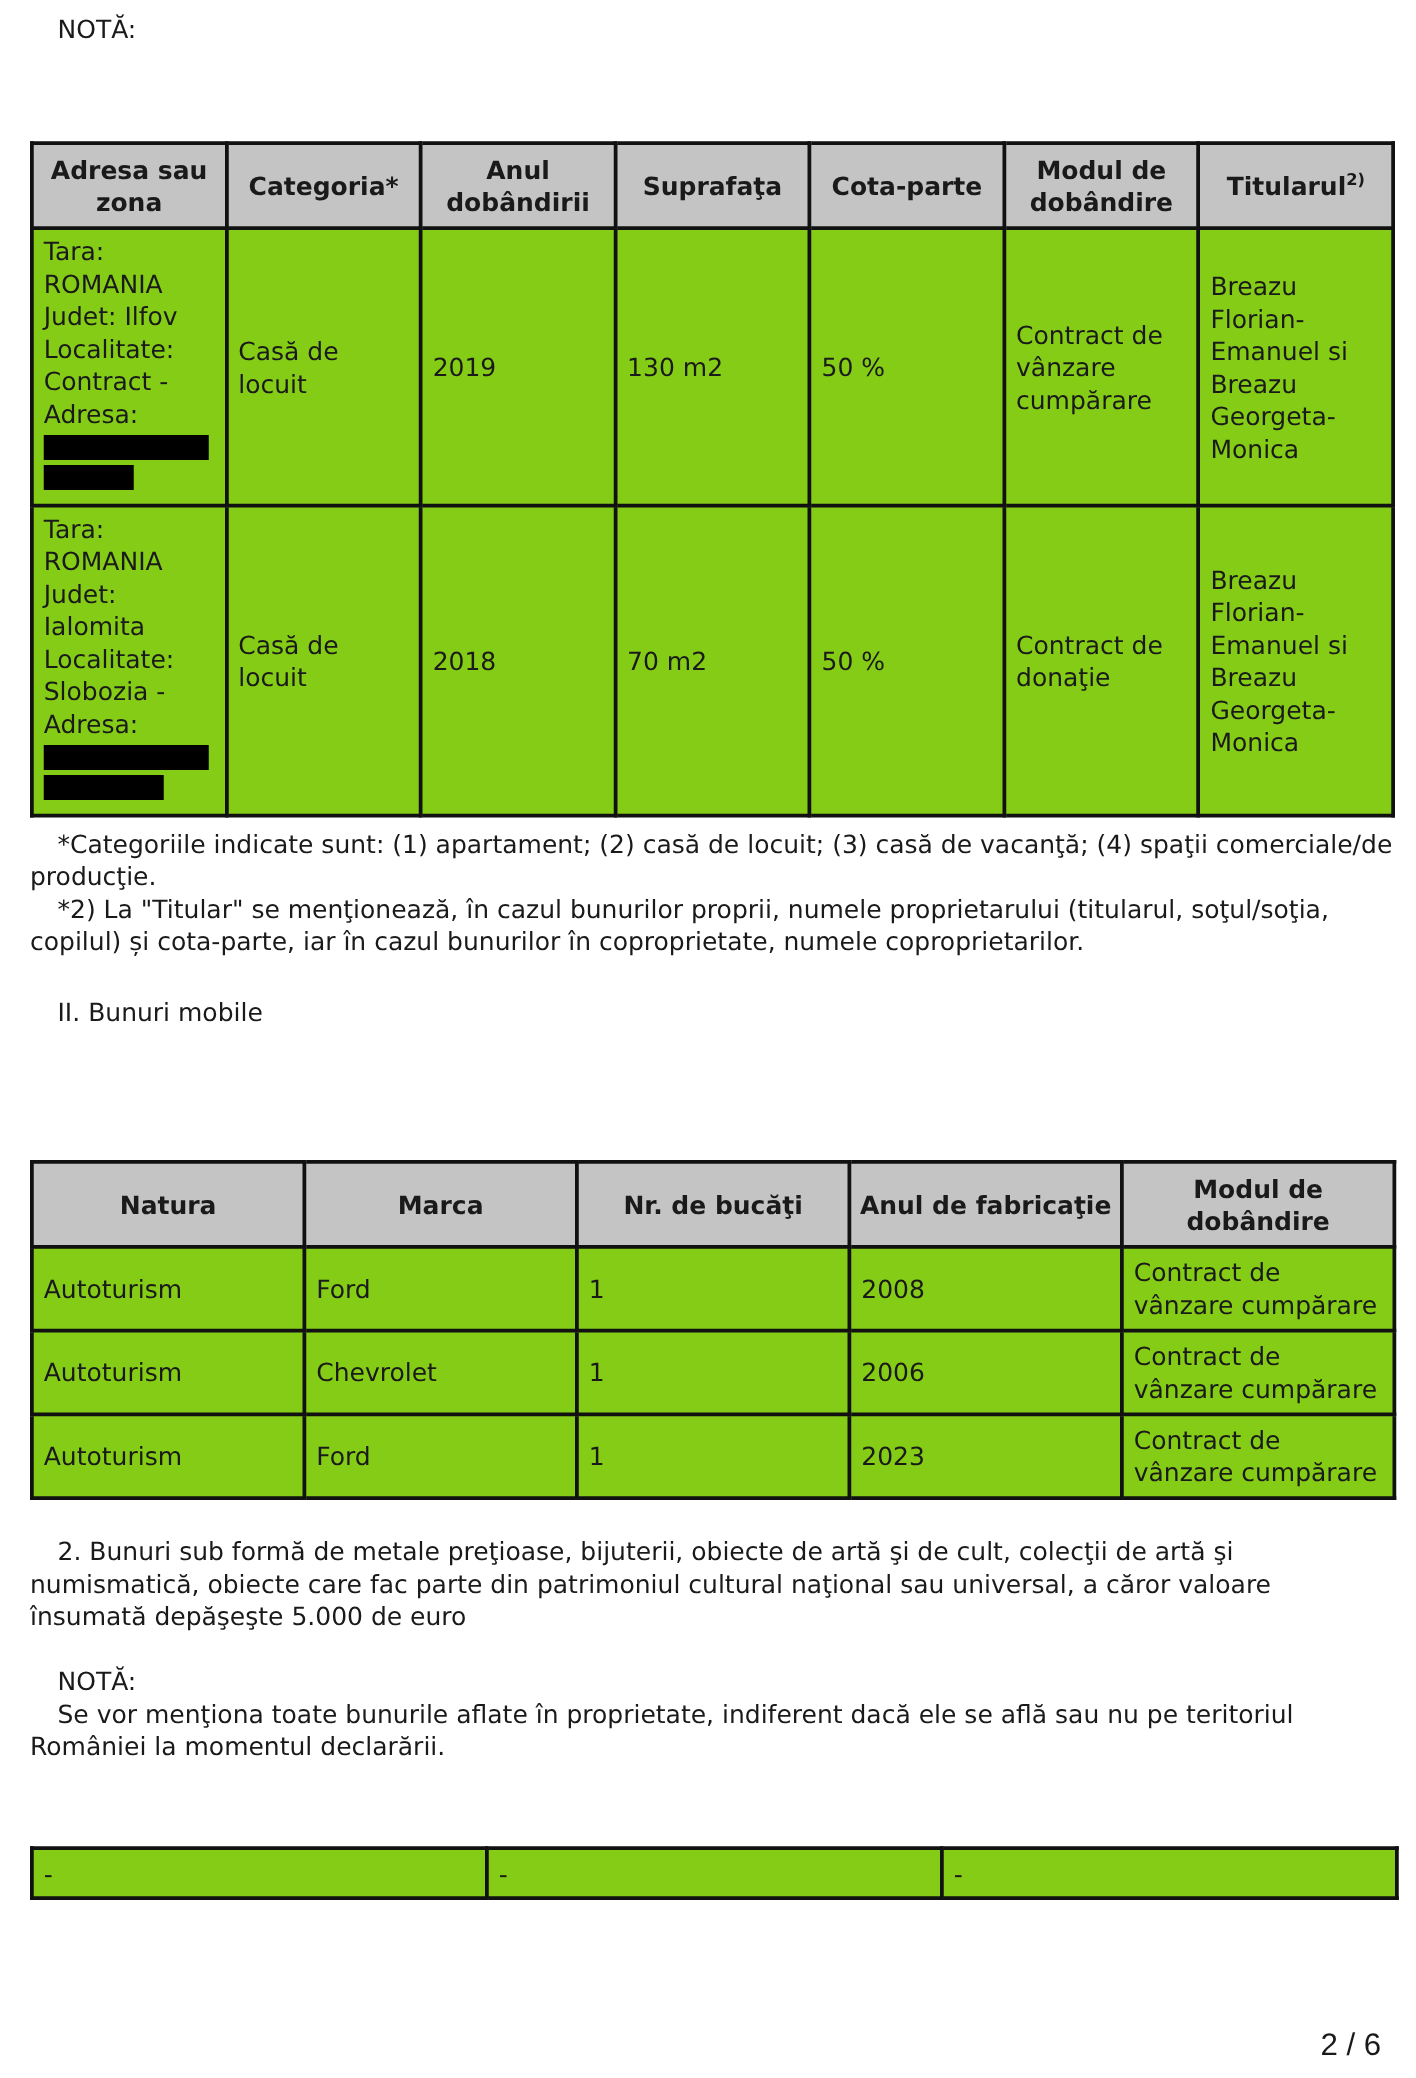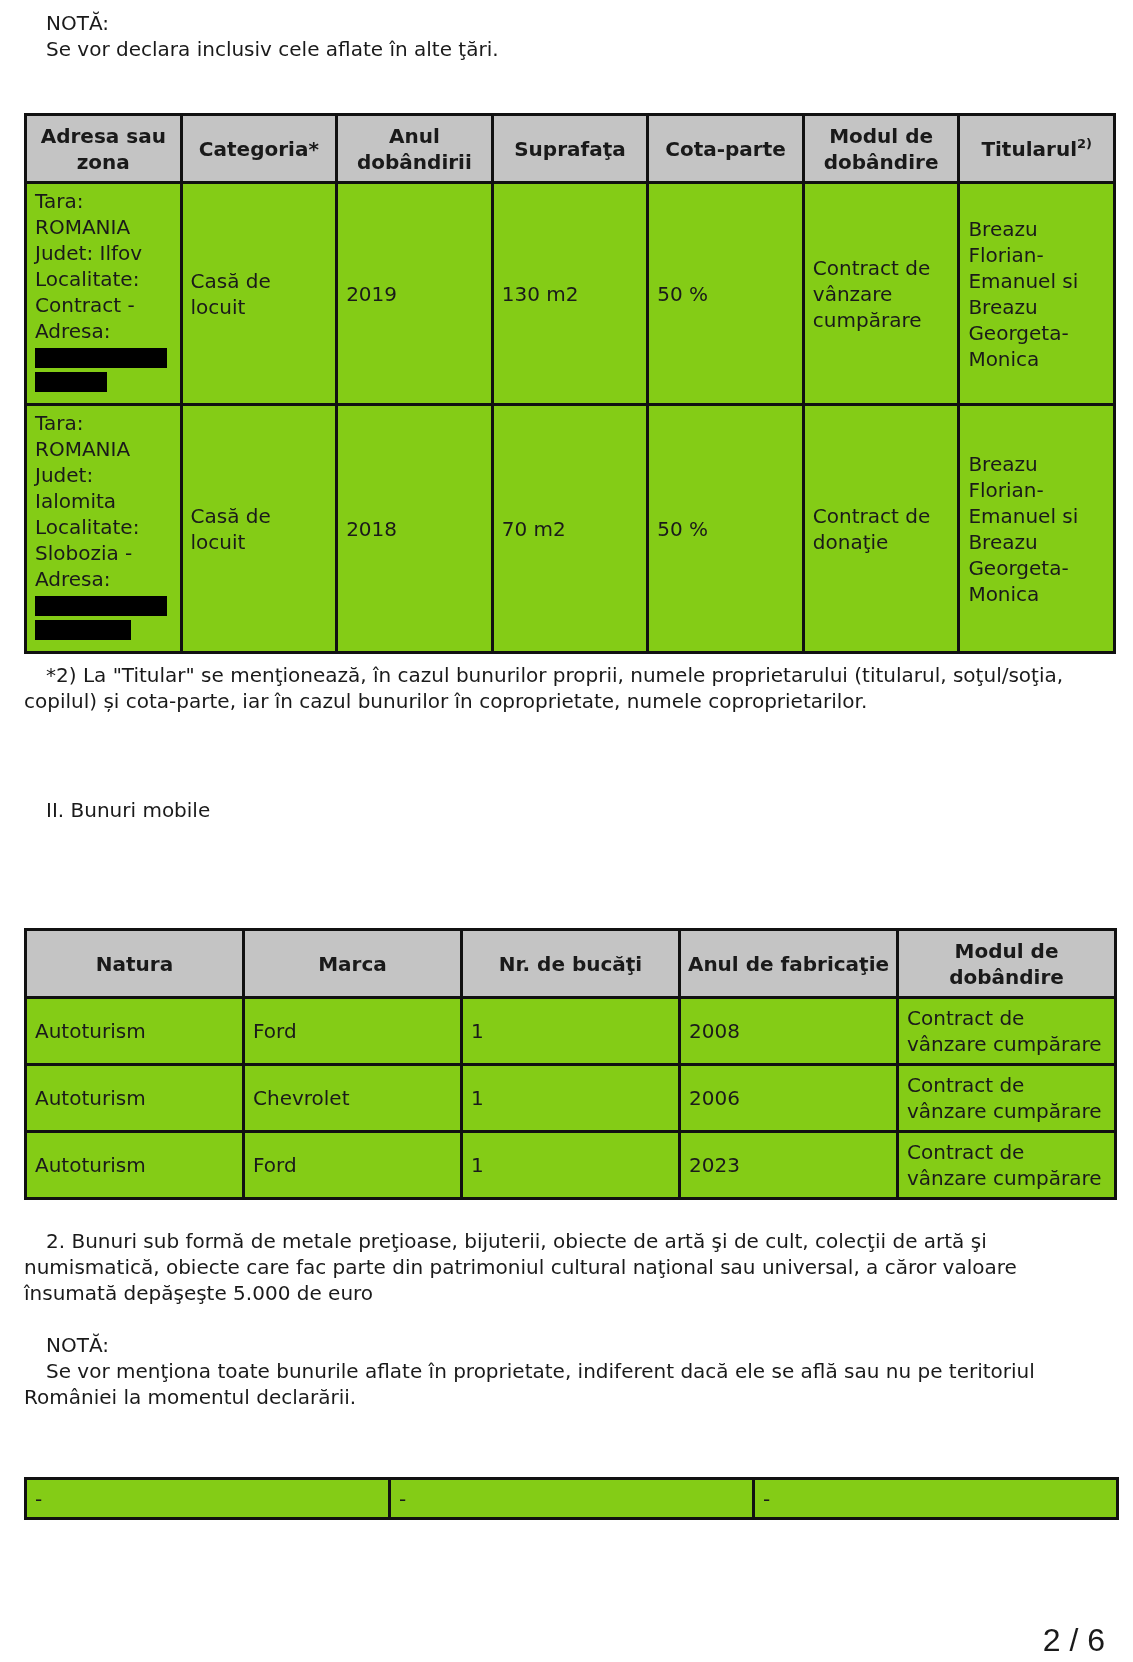--- a/index.html
+++ b/index.html
@@ -11,28 +11,27 @@
   .abs { position:absolute; }
   .p { line-height:26px; margin:0; font-size:20px; }
   .ind { text-indent:22px; }
   .bold { font-weight:normal; }
   table { border-collapse:collapse; position:absolute; table-layout:fixed; }
   td, th { border:3px solid #111; font-size:20px; line-height:26px; vertical-align:middle; }
   th { background:#c4c4c4; font-weight:bold; text-align:center; padding:2px 4px; }
   td { text-align:left; padding:4px 8px; background:#84cc16; }
   sup { font-size:13px; line-height:0; }
   .redact { display:block; background:#000; height:20px; margin:4px 0; }
-  .pagenum { font-family:"Liberation Sans", sans-serif; font-size:32px; }
+  .pagenum { font-family:"Liberation Sans", sans-serif; font-size:25px; }
 </style>
 </head>
 <body>
 
 <div class="abs" style="left:46px; top:10px; width:1060px;">
   <p class="p">NOTĂ:</p>
-  <p class="p">Se vor declara inclusiv cele aflate în alte ţări.</p>
 </div>
 
 <table style="left:24px; top:113px; width:1092px;">
   <colgroup>
     <col style="width:154px">
       <col style="width:154px">
       <col style="width:154px">
       <col style="width:154px">
       <col style="width:154px">
       <col style="width:154px">
@@ -82,20 +81,21 @@
     <td>2018</td>
     <td>70 m2</td>
     <td>50 %</td>
     <td>Contract de donaţie</td>
     <td>Breazu Florian-Emanuel si Breazu Georgeta-Monica</td>
   </tr>
 </tbody>
   </table>
 
 <div class="abs" style="left:24px; top:662px; width:1090px;">
+  <p class="p ind">*Categoriile indicate sunt: (1) apartament; (2) casă de locuit; (3) casă de vacanţă; (4) spaţii comerciale/de producţie.</p>
   <p class="p ind">*2) La "Titular" se menţionează, în cazul bunurilor proprii, numele proprietarului (titularul, soţul/soţia, copilul) și cota-parte, iar în cazul bunurilor în coproprietate, numele coproprietarilor.</p>
 </div>
 
 <div class="abs" style="left:24px; top:797px; width:1090px;">
   <p class="p ind bold">II. Bunuri mobile</p>
 </div>
 
 <table style="left:24px; top:928px; width:1092px;">
   <colgroup>
     <col style="width:218px">

